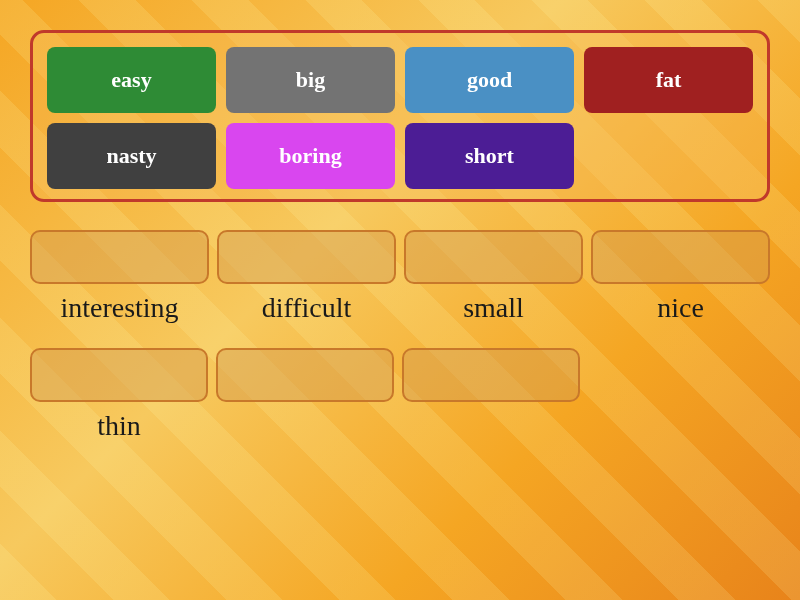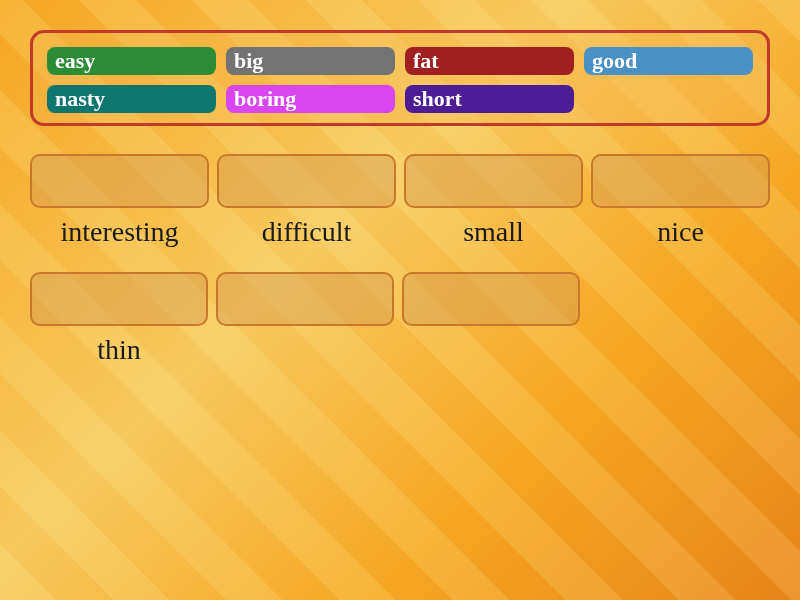--- a/index.html
+++ b/index.html
@@ -40,33 +40,34 @@
       background: rgba(245, 180, 80, 0.35);
       padding: 14px 14px 10px 14px;
       display: grid;
       grid-template-columns: repeat(4, 1fr);
       gap: 10px;
       margin-bottom: 28px;
     }
 
     .word-tile {
       border-radius: 8px;
-      padding: 1px 8px;
+      padding: 20px 8px;
+      text-align: center;
       color: #fff;
       font-size: 22px;
       font-weight: bold;
       cursor: pointer;
       user-select: none;
     }
 
     .tile-green  { background: #2e8b35; }
     .tile-purple { background: #737373; }
     .tile-red    { background: #a02020; }
     .tile-blue   { background: #4a90c4; }
-    .tile-brown  { background: #0f766e; }
+    .tile-brown  { background: #404040; }
     .tile-navy   { background: #d946ef; }
     .tile-tan    { background: #4c1d95; }
 
     .drop-row {
       display: grid;
       gap: 18px;
       margin-bottom: 4px;
     }
 
     .drop-row-4 { grid-template-columns: repeat(4, 1fr); }
@@ -117,22 +118,22 @@
     }
   </style>
 </head>
 <body>
 
 <div class="main">
 
   <div class="word-bank">
     <div class="word-tile tile-green">easy</div>
     <div class="word-tile tile-purple">big</div>
+    <div class="word-tile tile-blue">good</div>
     <div class="word-tile tile-red">fat</div>
-    <div class="word-tile tile-blue">good</div>
     <div class="word-tile tile-brown">nasty</div>
     <div class="word-tile tile-navy">boring</div>
     <div class="word-tile tile-tan">short</div>
     <div style="visibility:hidden;"></div>
   </div>
 
   <div class="drop-row drop-row-4">
     <div class="drop-zone"></div>
     <div class="drop-zone"></div>
     <div class="drop-zone"></div>

